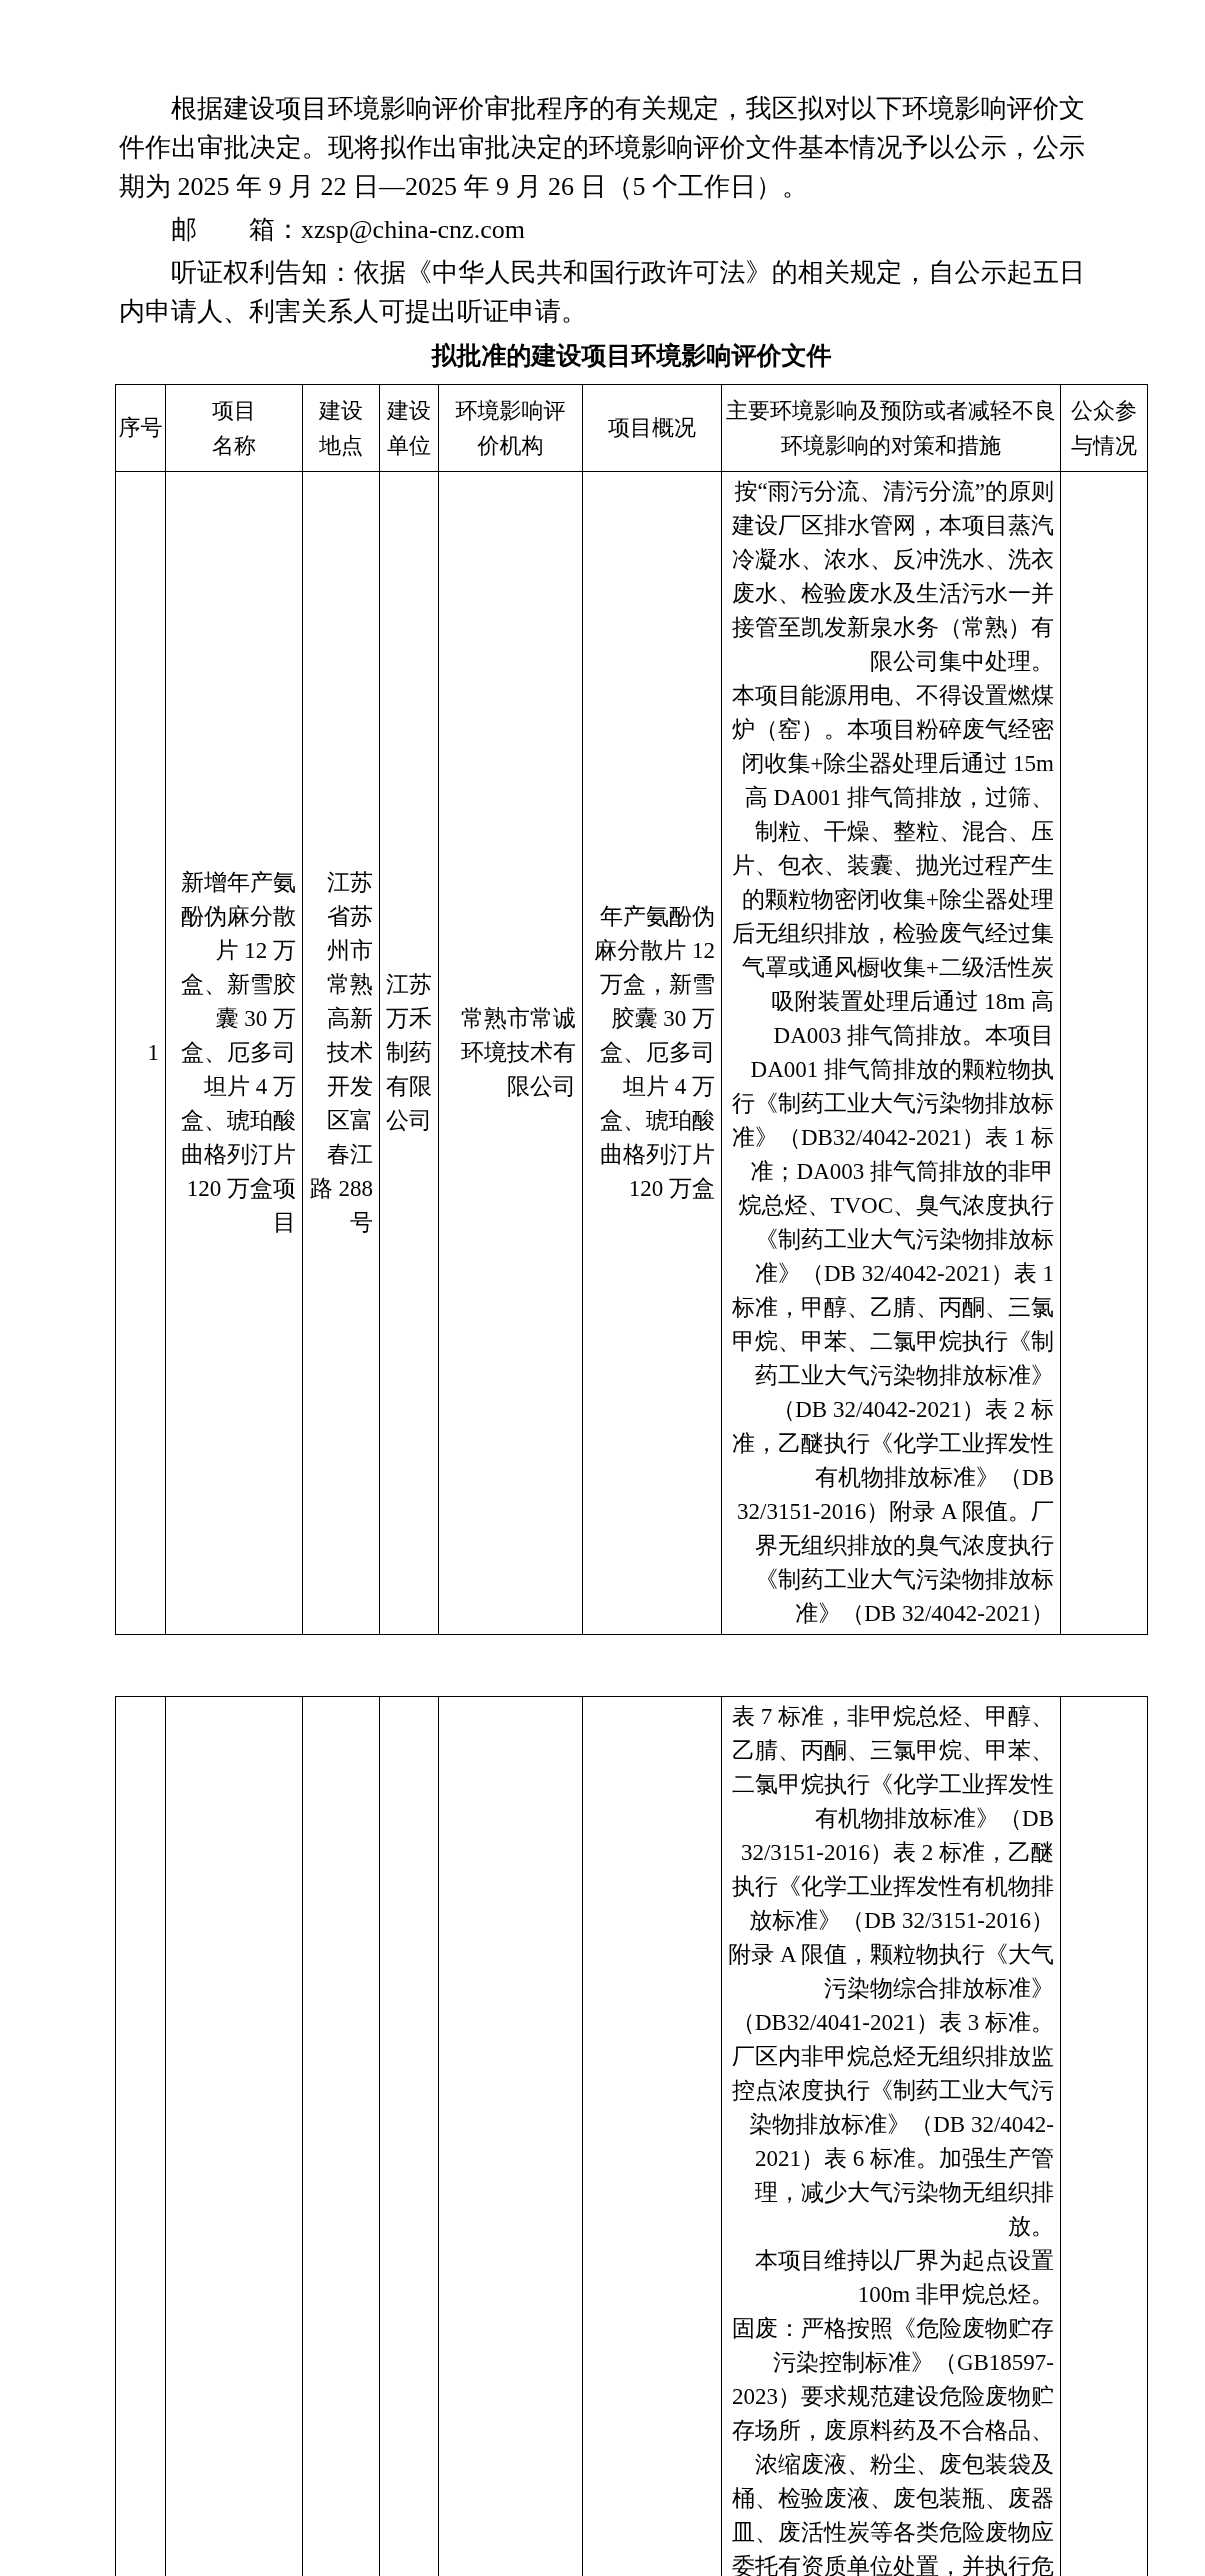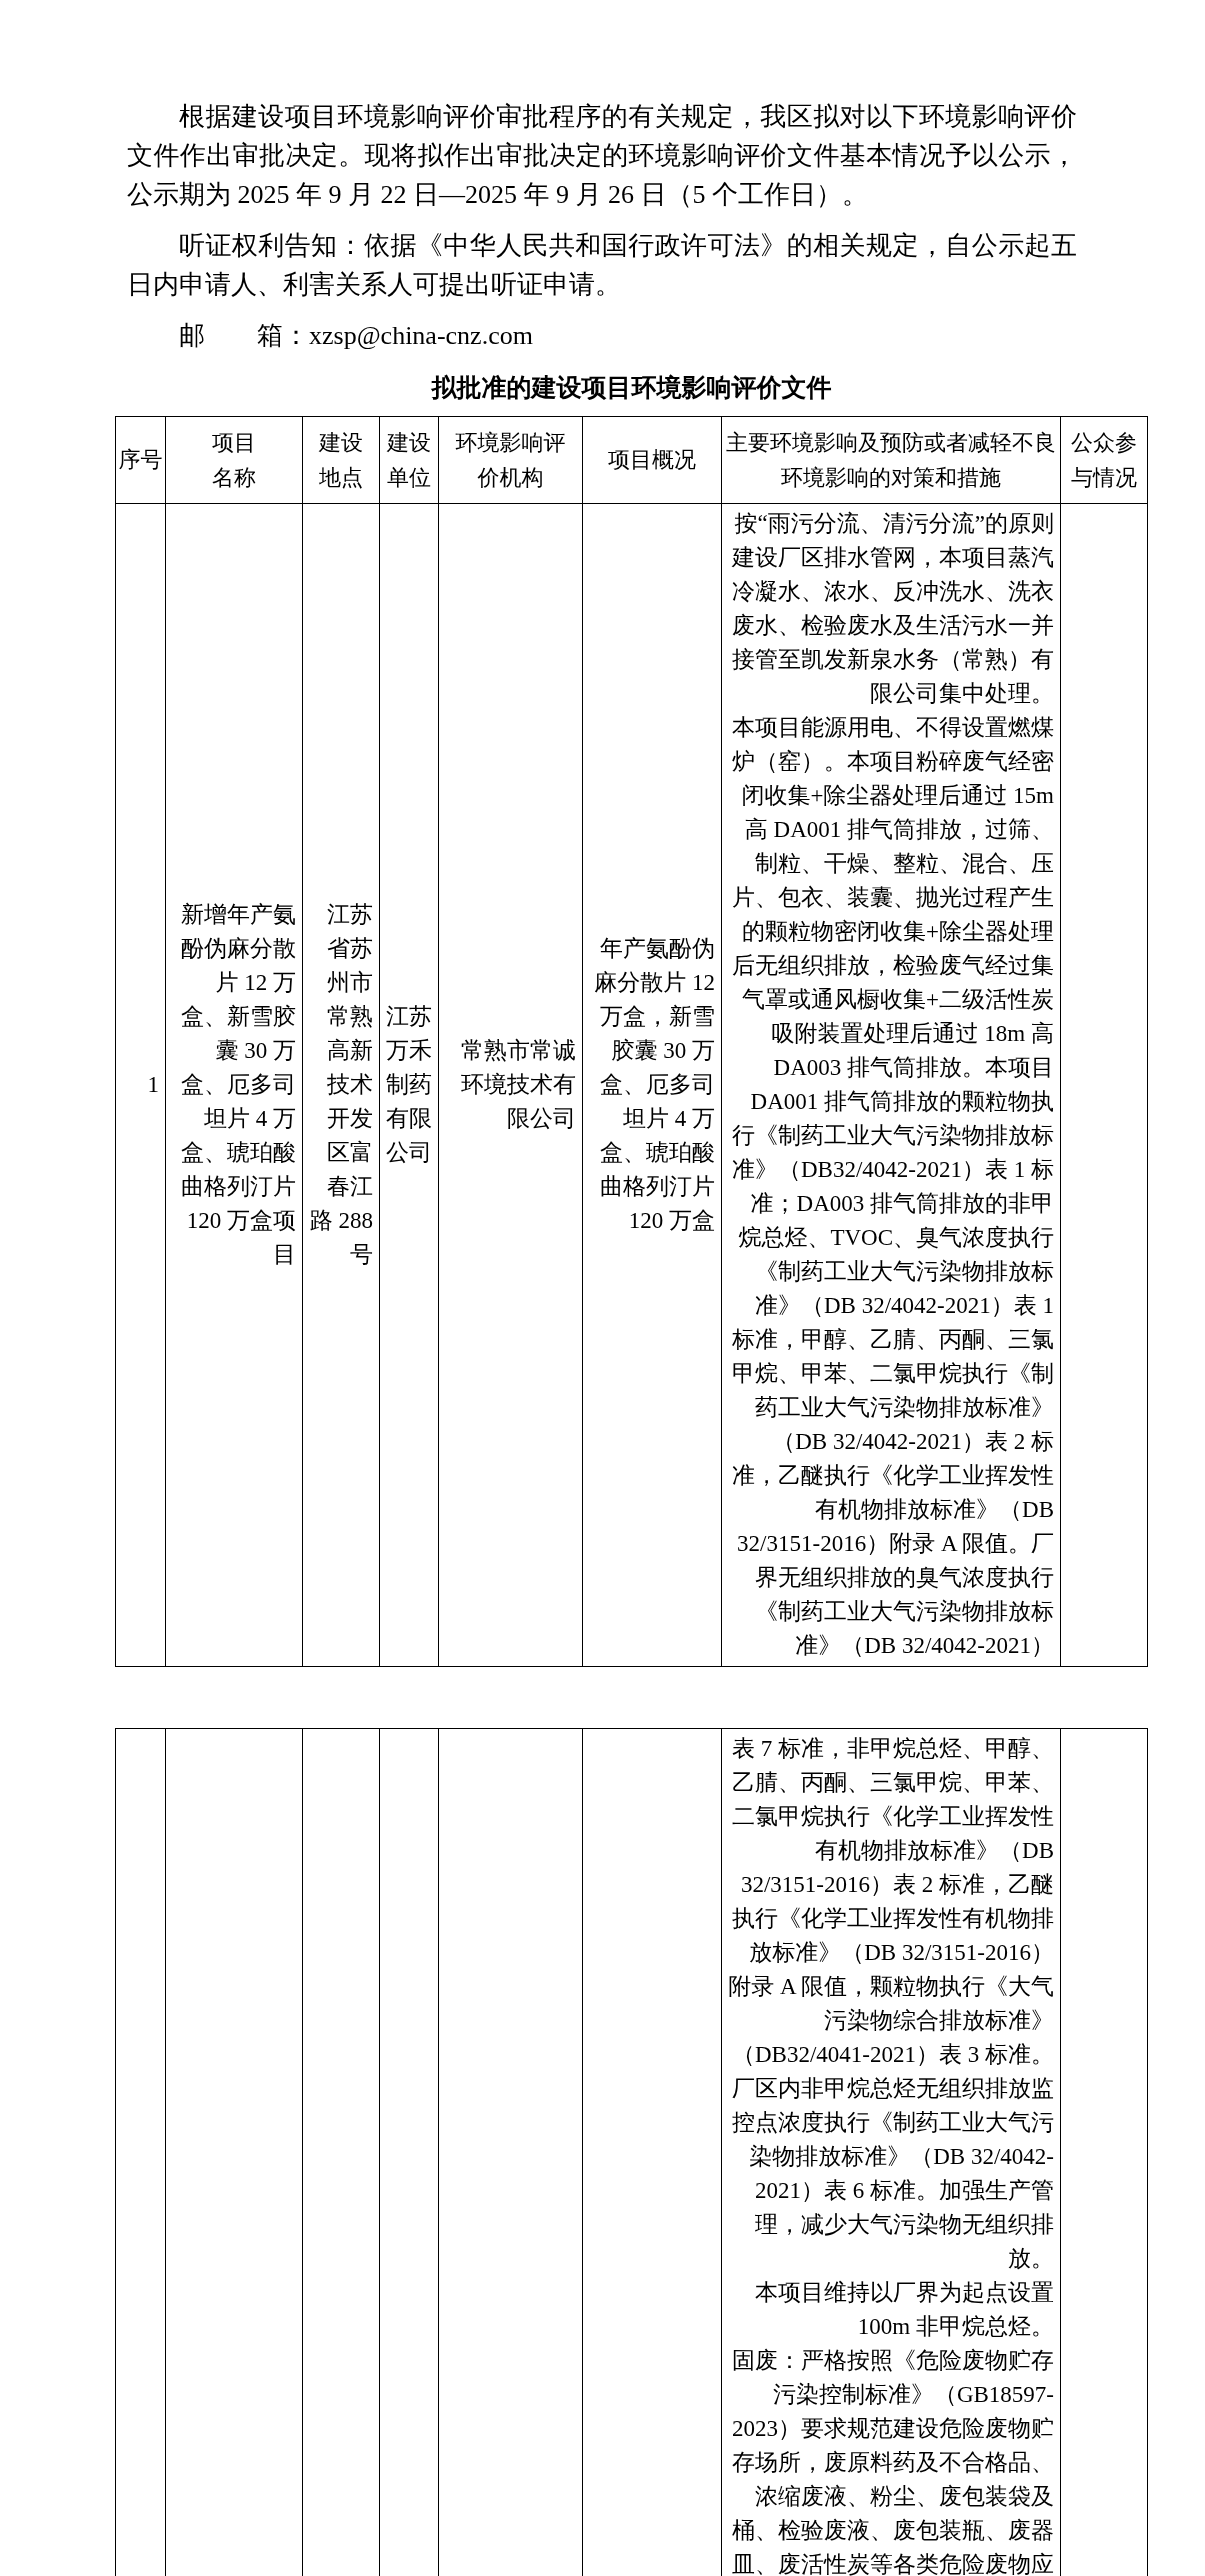--- a/index.html
+++ b/index.html
@@ -11,21 +11,21 @@
     -webkit-font-smoothing:antialiased;
   }
   .page{
     box-sizing:border-box;
     width:1205px;
     min-height:2576px;
     padding:85px 57px 46px 115px;
   }
   
   .intro{width:974px;font-size:26px;line-height:39px;text-align:justify;}
-  .intro p{margin:12px;}
+  .intro p{margin:4px;}
   .indent2{text-indent:52px;}
   
   .doc-title{
     width:1033px;
     margin:3px 0 7.6px 0;
     text-align:center;
     font-weight:bold;
     font-size:25px;
     line-height:41px;
   }
@@ -68,22 +68,22 @@
   tr.data-row-2{height:872px;}
   .table-gap{height:61px;}
 </style>
 </head>
 <body>
 
 <div class="page">
 
   <div class="intro">
     <p class="indent2">根据建设项目环境影响评价审批程序的有关规定，我区拟对以下环境影响评价文件作出审批决定。现将拟作出审批决定的环境影响评价文件基本情况予以公示，公示期为 2025 年 9 月 22 日—2025 年 9 月 26 日（5 个工作日）。</p>
+    <p class="indent2">邮　　箱：xzsp@china-cnz.com</p>
     <p class="indent2">听证权利告知：依据《中华人民共和国行政许可法》的相关规定，自公示起五日内申请人、利害关系人可提出听证申请。</p>
-    <p class="indent2">邮　　箱：xzsp@china-cnz.com</p>
   </div>
 
   <div class="doc-title">拟批准的建设项目环境影响评价文件</div>
 
   <table class="approval">
     <colgroup>
       <col style="width:50px">
         <col style="width:137px">
         <col style="width:77px">
         <col style="width:59px">

